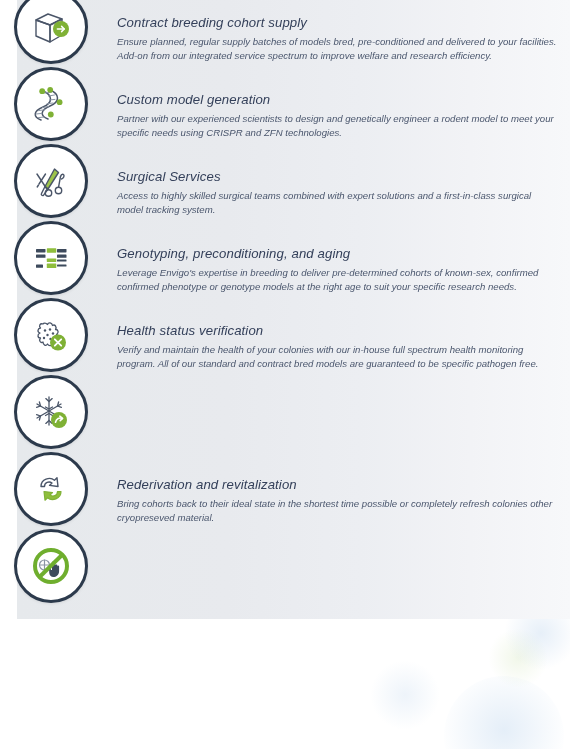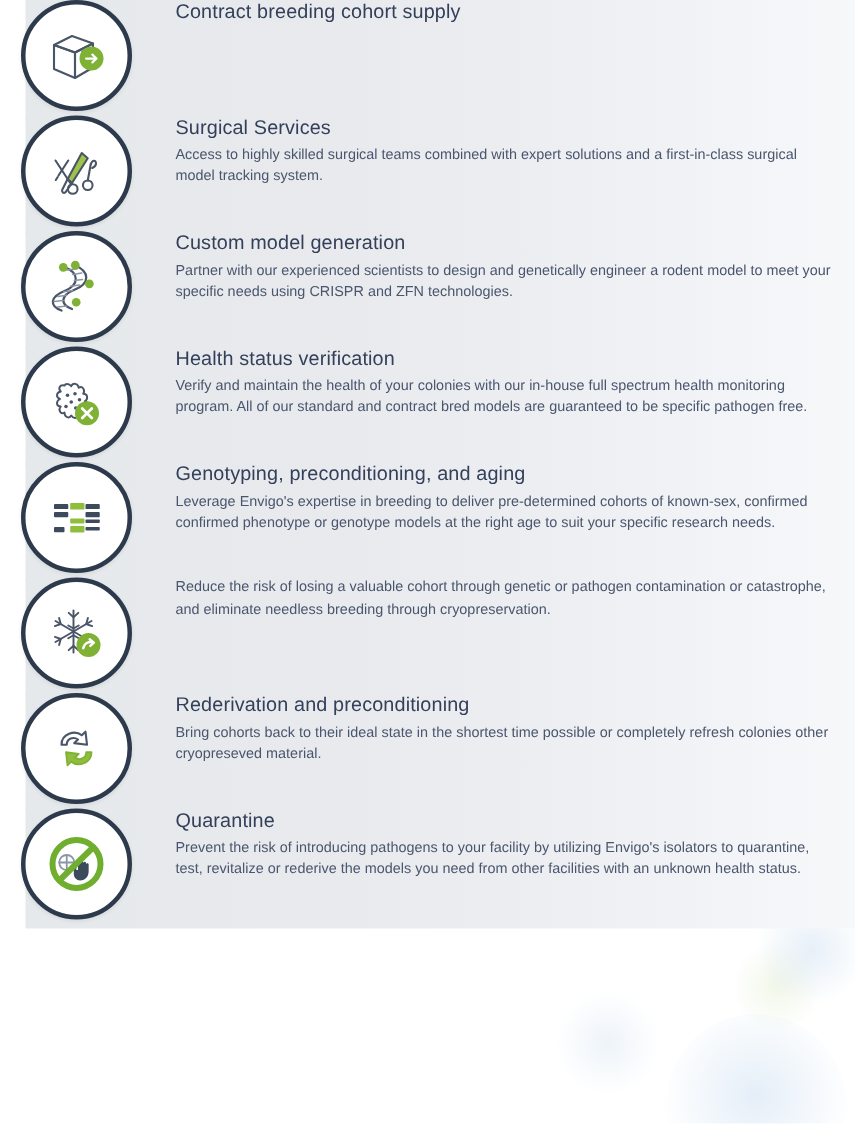--- a/index.html
+++ b/index.html
@@ -94,21 +94,22 @@
     position: relative;
     z-index: 2;
     padding: 0;
   }
 
   .service-card {
     position: relative;
     height: 64px;
     margin-bottom: 13px;
     display: flex;
-    align-items: flex-start;
+    align-items: flex-end;
+    font-style: italic;
   }
 
   .card-panel {
     position: absolute;
     left: 17px;
     right: 0;
     top: 0;
     height: 80px;
     background: linear-gradient(to right, #e6e9ec 0%, #e8eaee 38%, #eceef2 62%, #f2f3f6 82%, #f7f8fa 100%);
     z-index: 1;
@@ -199,45 +200,21 @@
         </g>
         <circle cx="33" cy="25" r="8" fill="#7fb135"></circle>
         <g stroke="#ffffff" stroke-width="1.5" stroke-linecap="round" stroke-linejoin="round" fill="none">
           <path d="M29.4 25 L36.2 25"></path>
           <path d="M33.6 22.4 L36.2 25 L33.6 27.6"></path>
         </g>
       </svg>
     </div>
     <div class="card-text">
       <div class="card-title">Contract breeding cohort supply</div>
-    </div>
-  </div>
-
-  <div class="service-card" data-index="2">
-    <div class="card-panel"></div>
-    <div class="icon-badge">
-      <svg width="46" height="46" viewBox="0 0 46 46">
-        <g fill="none" stroke="#4a5568" stroke-width="1.4" stroke-linecap="round" stroke-linejoin="round">
-          <path d="M26.5 11 L30.5 14.5 L20 31 L17 28.5 Z" fill="#9dc34a" stroke="#4a5568"></path>
-          <path d="M20 31 L17 28.5 L13.5 35.5 C 12.8 37, 14.4 38.2, 15.6 37.2 Z"></path>
-          <circle cx="30.5" cy="32.5" r="3.2"></circle>
-          <path d="M30.5 29.3 L32.5 18.5"></path>
-          <path d="M32.5 18.5 C 33.5 15.5, 36 15.5, 36 18 C 36 20, 34.5 20.5, 33.5 21"></path>
-        </g>
-        <g fill="none" stroke="#4a5568" stroke-width="1.4" stroke-linecap="round" stroke-linejoin="round">
-          <path d="M9 16 L19.5 32"></path>
-          <path d="M17.5 16 L11 26"></path>
-          <circle cx="20.5" cy="35" r="3.2"></circle>
-          <path d="M9.2 29 L10.5 27"></path>
-        </g>
-      </svg>
-    </div>
-    <div class="card-text">
-      <div class="card-title">Surgical Services</div>
-      <div class="card-desc">Access to highly skilled surgical teams combined with expert solutions and a first-in-class surgical model tracking system.</div>
+      <div class="card-desc">Ensure planned, regular supply batches of models bred, pre-conditioned and delivered to your facilities. Add-on from our integrated service spectrum to improve welfare and research efficiency.</div>
     </div>
   </div>
 
   <div class="service-card" data-index="1">
     <div class="card-panel"></div>
     <div class="icon-badge">
       <svg width="46" height="46" viewBox="0 0 46 46">
         <g fill="none" stroke="#4a5568" stroke-width="1.5" stroke-linecap="round">
           <path d="M15 10 C 25 14, 25 22, 15 26 C 5 30, 5 36, 13 39"></path>
           <path d="M22 9 C 32 13, 32 21, 22 25 C 12 29, 12 35, 20 38"></path>
@@ -257,50 +234,42 @@
         <circle cx="31.6" cy="21.2" r="2.9" fill="#7fb135"></circle>
         <circle cx="22.8" cy="33.5" r="2.9" fill="#7fb135"></circle>
       </svg>
     </div>
     <div class="card-text">
       <div class="card-title">Custom model generation</div>
       <div class="card-desc">Partner with our experienced scientists to design and genetically engineer a rodent model to meet your specific needs using CRISPR and ZFN technologies.</div>
     </div>
   </div>
 
-  <div class="service-card" data-index="3">
-    <div class="card-panel"></div>
-    <div class="icon-badge">
-      <svg width="46" height="46" viewBox="0 0 46 46">
-        <g fill="none" stroke="#4a5568" stroke-width="1.3" stroke-linecap="round" stroke-linejoin="round">
-          <path d="M15 12 C 12 11, 10.5 14, 12.5 16 C 9.5 16.5, 9 20, 12 21
-                   C 9 22.5, 9.5 26, 12.5 26 C 10.5 28.5, 12.5 31.5, 15 30
-                   C 15 33, 18 34.5, 19.5 32 C 21 34.5, 24.5 34, 24.5 31
-                   C 27 32.5, 29.5 30, 28 27.5 C 31 27, 31.5 23.5, 28.5 22.5
-                   C 31 21, 30.5 17.5, 27.5 17.5 C 29 15, 27 12, 24.5 13.5
-                   C 24 10.5, 20.5 10, 19.5 12.5 C 18 10.5, 15.5 10.8, 15 12 Z"></path>
-        </g>
-        <g fill="#4a5568">
-          <circle cx="17" cy="18.5" r="1.2"></circle>
-          <circle cx="22" cy="17.5" r="1.2"></circle>
-          <circle cx="25" cy="21.5" r="1.2"></circle>
-          <circle cx="19.5" cy="23" r="1.2"></circle>
-          <circle cx="16" cy="26" r="1.2"></circle>
-          <circle cx="22.5" cy="27" r="1.2"></circle>
-        </g>
-        <circle cx="30" cy="30.5" r="8" fill="#7fb135"></circle>
-        <g stroke="#ffffff" stroke-width="1.8" stroke-linecap="round">
-          <path d="M26.8 27.3 L33.2 33.7"></path>
-          <path d="M33.2 27.3 L26.8 33.7"></path>
-        </g>
-      </svg>
-    </div>
-    <div class="card-text">
-      <div class="card-title">Health status verification</div>
-      <div class="card-desc">Verify and maintain the health of your colonies with our in-house full spectrum health monitoring program. All of our standard and contract bred models are guaranteed to be specific pathogen free.</div>
+  <div class="service-card" data-index="2">
+    <div class="card-panel"></div>
+    <div class="icon-badge">
+      <svg width="46" height="46" viewBox="0 0 46 46">
+        <g fill="none" stroke="#4a5568" stroke-width="1.4" stroke-linecap="round" stroke-linejoin="round">
+          <path d="M26.5 11 L30.5 14.5 L20 31 L17 28.5 Z" fill="#9dc34a" stroke="#4a5568"></path>
+          <path d="M20 31 L17 28.5 L13.5 35.5 C 12.8 37, 14.4 38.2, 15.6 37.2 Z"></path>
+          <circle cx="30.5" cy="32.5" r="3.2"></circle>
+          <path d="M30.5 29.3 L32.5 18.5"></path>
+          <path d="M32.5 18.5 C 33.5 15.5, 36 15.5, 36 18 C 36 20, 34.5 20.5, 33.5 21"></path>
+        </g>
+        <g fill="none" stroke="#4a5568" stroke-width="1.4" stroke-linecap="round" stroke-linejoin="round">
+          <path d="M9 16 L19.5 32"></path>
+          <path d="M17.5 16 L11 26"></path>
+          <circle cx="20.5" cy="35" r="3.2"></circle>
+          <path d="M9.2 29 L10.5 27"></path>
+        </g>
+      </svg>
+    </div>
+    <div class="card-text">
+      <div class="card-title">Surgical Services</div>
+      <div class="card-desc">Access to highly skilled surgical teams combined with expert solutions and a first-in-class surgical model tracking system.</div>
     </div>
   </div>
 
   <div class="service-card" data-index="4">
     <div class="card-panel"></div>
     <div class="icon-badge">
       <svg width="46" height="46" viewBox="0 0 46 46">
         <g fill="#3d4a5c">
           <rect x="8" y="14" width="9.5" height="3.4" rx="0.6"></rect>
           <rect x="8" y="19.4" width="9.5" height="3.4" rx="0.6"></rect>
@@ -313,20 +282,53 @@
         <g fill="#8fbe3c">
           <rect x="18.8" y="13.3" width="9.5" height="4.4" rx="0.6"></rect>
           <rect x="18.8" y="23.6" width="9.5" height="3.4" rx="0.6"></rect>
           <rect x="18.8" y="28.6" width="9.5" height="4.4" rx="0.6"></rect>
         </g>
       </svg>
     </div>
     <div class="card-text">
       <div class="card-title">Genotyping, preconditioning, and aging</div>
       <div class="card-desc">Leverage Envigo's expertise in breeding to deliver pre-determined cohorts of known-sex, confirmed confirmed phenotype or genotype models at the right age to suit your specific research needs.</div>
+    </div>
+  </div>
+
+  <div class="service-card" data-index="3">
+    <div class="card-panel"></div>
+    <div class="icon-badge">
+      <svg width="46" height="46" viewBox="0 0 46 46">
+        <g fill="none" stroke="#4a5568" stroke-width="1.3" stroke-linecap="round" stroke-linejoin="round">
+          <path d="M15 12 C 12 11, 10.5 14, 12.5 16 C 9.5 16.5, 9 20, 12 21
+                   C 9 22.5, 9.5 26, 12.5 26 C 10.5 28.5, 12.5 31.5, 15 30
+                   C 15 33, 18 34.5, 19.5 32 C 21 34.5, 24.5 34, 24.5 31
+                   C 27 32.5, 29.5 30, 28 27.5 C 31 27, 31.5 23.5, 28.5 22.5
+                   C 31 21, 30.5 17.5, 27.5 17.5 C 29 15, 27 12, 24.5 13.5
+                   C 24 10.5, 20.5 10, 19.5 12.5 C 18 10.5, 15.5 10.8, 15 12 Z"></path>
+        </g>
+        <g fill="#4a5568">
+          <circle cx="17" cy="18.5" r="1.2"></circle>
+          <circle cx="22" cy="17.5" r="1.2"></circle>
+          <circle cx="25" cy="21.5" r="1.2"></circle>
+          <circle cx="19.5" cy="23" r="1.2"></circle>
+          <circle cx="16" cy="26" r="1.2"></circle>
+          <circle cx="22.5" cy="27" r="1.2"></circle>
+        </g>
+        <circle cx="30" cy="30.5" r="8" fill="#7fb135"></circle>
+        <g stroke="#ffffff" stroke-width="1.8" stroke-linecap="round">
+          <path d="M26.8 27.3 L33.2 33.7"></path>
+          <path d="M33.2 27.3 L26.8 33.7"></path>
+        </g>
+      </svg>
+    </div>
+    <div class="card-text">
+      <div class="card-title">Health status verification</div>
+      <div class="card-desc">Verify and maintain the health of your colonies with our in-house full spectrum health monitoring program. All of our standard and contract bred models are guaranteed to be specific pathogen free.</div>
     </div>
   </div>
 
   <div class="service-card" data-index="5">
     <div class="card-panel"></div>
     <div class="icon-badge">
       <svg width="46" height="46" viewBox="0 0 46 46">
         <g stroke="#4a5568" stroke-width="1.3" stroke-linecap="round" fill="none">
           <path d="M21 8 L21 36"></path>
           <path d="M9 15 L33 29"></path>
@@ -341,36 +343,35 @@
           <path d="M21 24.5 L17.5 26.5 M21 24.5 L24.5 26.5"></path>
         </g>
         <circle cx="31" cy="31" r="8" fill="#7fb135"></circle>
         <g stroke="#ffffff" stroke-width="1.6" stroke-linecap="round" stroke-linejoin="round" fill="none">
           <path d="M27.5 33.2 C 28.4 29.4, 31.5 28.4, 34 29.4"></path>
           <path d="M31.8 27.2 L34.6 29.4 L32.2 31.6"></path>
         </g>
       </svg>
     </div>
     <div class="card-text">
-      <div class="card-desc">Reduce the risk of losing a valuable cohort through genetic or pathogen contamination or catastrophe, and eliminate needless breeding through cryopreservation.</div>
     </div>
   </div>
 
   <div class="service-card" data-index="6">
     <div class="card-panel"></div>
     <div class="icon-badge">
       <svg width="46" height="46" viewBox="0 0 46 46">
         <path d="M13 20.5 C 13 13, 22 10.5, 26.5 14.2 L 29 11.8 L 30 20.5 L 21.5 19.4
                  L 24 17 C 21 14.8, 16.5 16.4, 16.5 20.5 Z" fill="#ffffff" stroke="#4a5568" stroke-width="1.4" stroke-linejoin="round"></path>
         <path d="M33 25.5 C 33 33, 24 35.5, 19.5 31.8 L 17 34.2 L 16 25.5 L 24.5 26.6
                  L 22 29 C 25 31.2, 29.5 29.6, 29.5 25.5 Z" fill="#8fbe3c" stroke="#7fb135" stroke-width="1.2" stroke-linejoin="round"></path>
       </svg>
     </div>
     <div class="card-text">
-      <div class="card-title">Rederivation and preconditioning</div>
+      <div class="card-title">Rederivation and revitalization</div>
       <div class="card-desc">Bring cohorts back to their ideal state in the shortest time possible or completely refresh colonies other cryopreseved material.</div>
     </div>
   </div>
 
   <div class="service-card" data-index="7">
     <div class="card-panel"></div>
     <div class="icon-badge">
       <svg width="50" height="50" viewBox="0 0 50 50">
         <circle cx="25" cy="25" r="16" fill="none" stroke="#6fae2e" stroke-width="4"></circle>
         <g fill="none" stroke="#8a95a5" stroke-width="1.2" stroke-linecap="round" stroke-linejoin="round">
@@ -381,19 +382,15 @@
         <path d="M26 21.5 C 26 20.3, 27.8 20.3, 27.8 21.5 L27.8 24
                  C 27.8 22.6, 29.6 22.6, 29.6 24 L29.6 24.6
                  C 29.6 23.2, 31.4 23.2, 31.4 24.6 L31.4 25.4
                  C 31.4 24.2, 33.1 24.2, 33.1 25.4 L33.1 30
                  C 33.1 34, 30 36, 27.5 36 C 25 36, 23.2 34, 23.2 31.5
                  L23.2 27.5 C 23.2 26.2, 24.9 26.2, 24.9 27.5
                  L24.9 29 L26 29 Z" fill="#3d4a5c"></path>
         <path d="M13.5 36 L36.5 13.5" stroke="#6fae2e" stroke-width="4" stroke-linecap="butt"></path>
       </svg>
     </div>
-    <div class="card-text">
-      <div class="card-title">Quarantine</div>
-      <div class="card-desc">Prevent the risk of introducing pathogens to your facility by utilizing Envigo's isolators to quarantine, test, revitalize or rederive the models you need from other facilities with an unknown health status.</div>
-    </div>
   </div>
 
 </div>
 
 </body></html>

